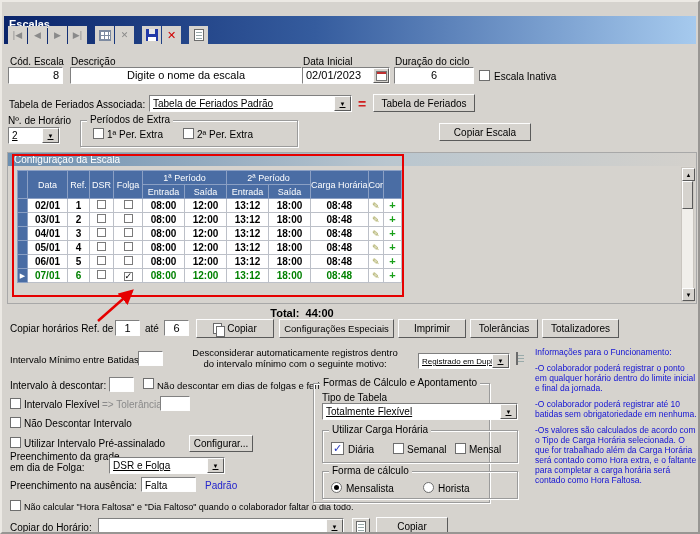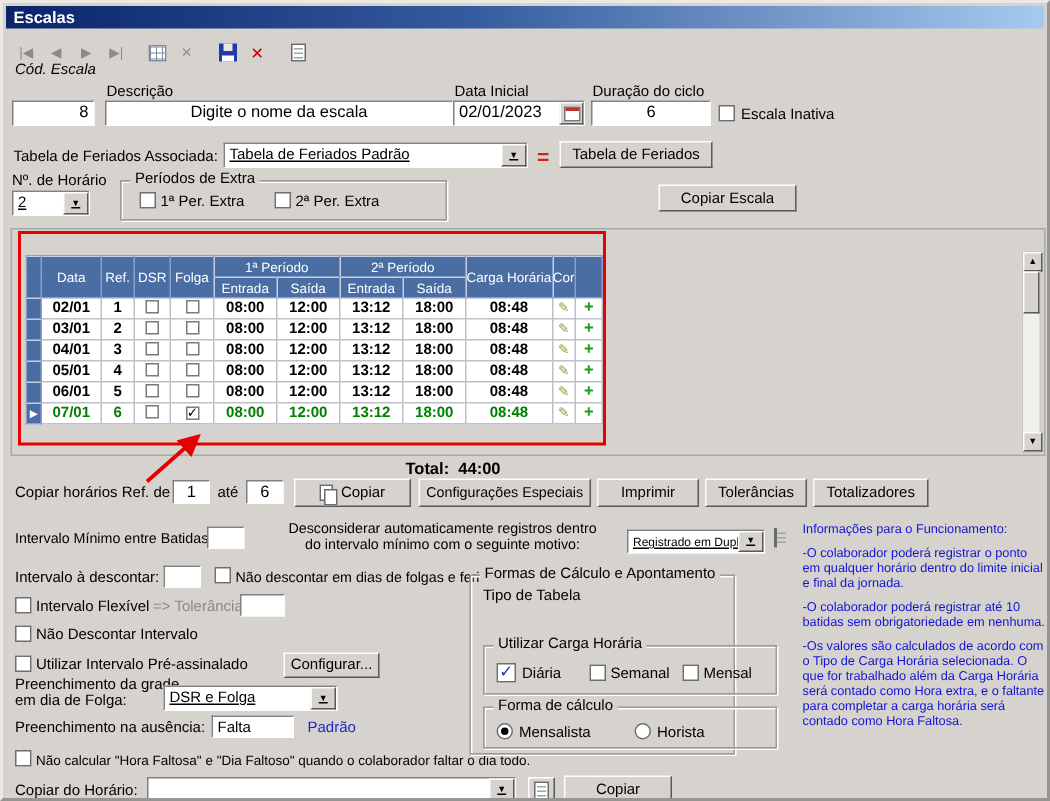--- a/index.html
+++ b/index.html
@@ -1,20 +1,20 @@
 <!DOCTYPE html>
 <html><head>
 <meta charset="utf-8">
 <style>
   html,body{margin:0;padding:0;background:#808080;}
   #app{position:relative;width:700px;height:534px;background:#d6d3ce;
        font-family:"Liberation Sans","DejaVu Sans",sans-serif;font-size:10px;color:#000;
        border:2px outset #ece9e4;box-sizing:border-box;overflow:hidden;}
   .abs{position:absolute;}
-  .titlebar{left:2px;top:2px;right:2px;height:15px;
+  .titlebar{left:2px;top:14px;right:2px;height:28px;
     background:linear-gradient(90deg,#0a246a 0%,#355c9e 45%,#a6caee 100%);
     color:#fff;font-weight:bold;font-size:11px;line-height:16px;padding-left:5px;}
   .lbl{white-space:nowrap;line-height:11px;}
   .sunken{background:#fff;border:1px solid;border-color:#808080 #fefefe #fefefe #808080;
     box-sizing:border-box;font-size:11px;line-height:13px;padding:1px 3px;overflow:hidden;white-space:nowrap;}
   .btn{background:#d6d3ce;border:1px solid;border-color:#fdfdfd #5a5a5a #5a5a5a #fdfdfd;
     box-sizing:border-box;text-align:center;font-size:10px;display:flex;align-items:center;justify-content:center;gap:3px;cursor:default;}
   .tbtn{width:17px;height:16px;background:#d6d3ce;border:1px solid #d6d3ce;display:flex;align-items:center;justify-content:center;font-size:9px;}
   .gray{color:#8a8a8a;}
   .combo{display:flex;background:#fff;border:1px solid;border-color:#808080 #fefefe #fefefe #808080;box-sizing:border-box;text-decoration:underline;}
@@ -101,21 +101,21 @@
       </div>
     <div class="tbtn">
         <span class="redx">✕</span>
       </div>
     <div style="width:6px;"></div>
     <div class="tbtn">
         <span class="pageico"></span>
       </div>
   </div>
 
-  <div class="abs lbl" style="left:8px;top:39px;font-style:italic;">Cód. Escala</div>
+  <div class="abs lbl" style="left:8px;top:54px;">Cód. Escala</div>
   <div class="abs sunken" style="left:6px;top:65px;width:55px;height:17px;text-align:right;">8</div>
 
   <div class="abs lbl" style="left:69px;top:54px;">Descrição</div>
   <div class="abs sunken" style="left:68px;top:65px;width:232px;height:17px;text-align:center;">Digite o nome da escala</div>
 
   <div class="abs lbl" style="left:301px;top:54px;">Data Inicial</div>
   <div class="abs sunken" style="left:300px;top:65px;width:88px;height:17px;padding-right:16px;">02/01/2023</div>
   <div class="abs btn" style="left:371px;top:66px;width:16px;height:15px;">
       <span class="calico"></span>
     </div>
@@ -146,20 +146,21 @@
     <span class="cbx" style="position:absolute;left:12px;top:7px;"></span>
     <span class="lbl" style="position:absolute;left:26px;top:8px;">1ª Per. Extra</span>
     <span class="cbx" style="position:absolute;left:102px;top:7px;"></span>
     <span class="lbl" style="position:absolute;left:116px;top:8px;">2ª Per. Extra</span>
   </div>
   <div class="abs btn" style="left:437px;top:121px;width:92px;height:18px;">
       <span>Copiar Escala</span>
     </div>
 
   <div class="abs" style="left:5px;top:150px;width:690px;height:152px;border:1px solid #a8a8a8;box-sizing:border-box;background:#d6d3ce;">
+    <div class="cfg-cap">Configuração da Escala</div>
 
     <table class="grid" style="position:absolute;left:9px;top:17px;">
       <thead>
         <tr>
           <th class="ind" rowspan="2" style="width:9px;"></th>
           <th rowspan="2" style="width:39px;">Data</th>
           <th rowspan="2" style="width:21px;">Ref.</th>
           <th rowspan="2" style="width:23px;">DSR</th>
           <th rowspan="2" style="width:28px;">Folga</th>
           <th colspan="2">1ª Período</th>
@@ -347,20 +348,24 @@
   <div class="abs lbl" style="left:8px;top:478px;">Preenchimento na ausência:</div>
   <div class="abs sunken" style="left:139px;top:475px;width:55px;height:15px;font-size:10px;">Falta</div>
   <div class="abs lbl link" style="left:203px;top:478px;">Padrão</div>
 
   <span class="abs cbx" style="left:8px;top:498px;"></span>
   <div class="abs lbl" style="left:22px;top:500px;font-size:9px;">Não calcular "Hora Faltosa" e "Dia Faltoso" quando o colaborador faltar o dia todo.</div>
 
   <div class="abs gb" style="left:311px;top:381px;width:177px;height:120px;">
     <span class="gb-cap">Formas de Cálculo e Apontamento</span>
     <div class="lbl" style="position:absolute;left:8px;top:8px;">Tipo de Tabela</div>
+    <div class="combo" style="position:absolute;left:8px;top:19px;width:196px;height:17px;">
+      <span class="combo-text">Totalmente Flexível</span>
+      <span class="combo-btn"></span>
+    </div>
     <div class="gb" style="position:absolute;left:8px;top:46px;width:196px;height:33px;">
       <span class="gb-cap">Utilizar Carga Horária</span>
       <span class="cbx blue on" style="position:absolute;left:8px;top:11px;width:13px;height:13px;line-height:11px;">✓</span>
       <span class="lbl" style="position:absolute;left:25px;top:13px;">Diária</span>
       <span class="cbx" style="position:absolute;left:70px;top:12px;"></span>
       <span class="lbl" style="position:absolute;left:84px;top:13px;">Semanal</span>
       <span class="cbx" style="position:absolute;left:132px;top:12px;"></span>
       <span class="lbl" style="position:absolute;left:146px;top:13px;">Mensal</span>
     </div>
     <div class="gb" style="position:absolute;left:8px;top:87px;width:196px;height:28px;">

